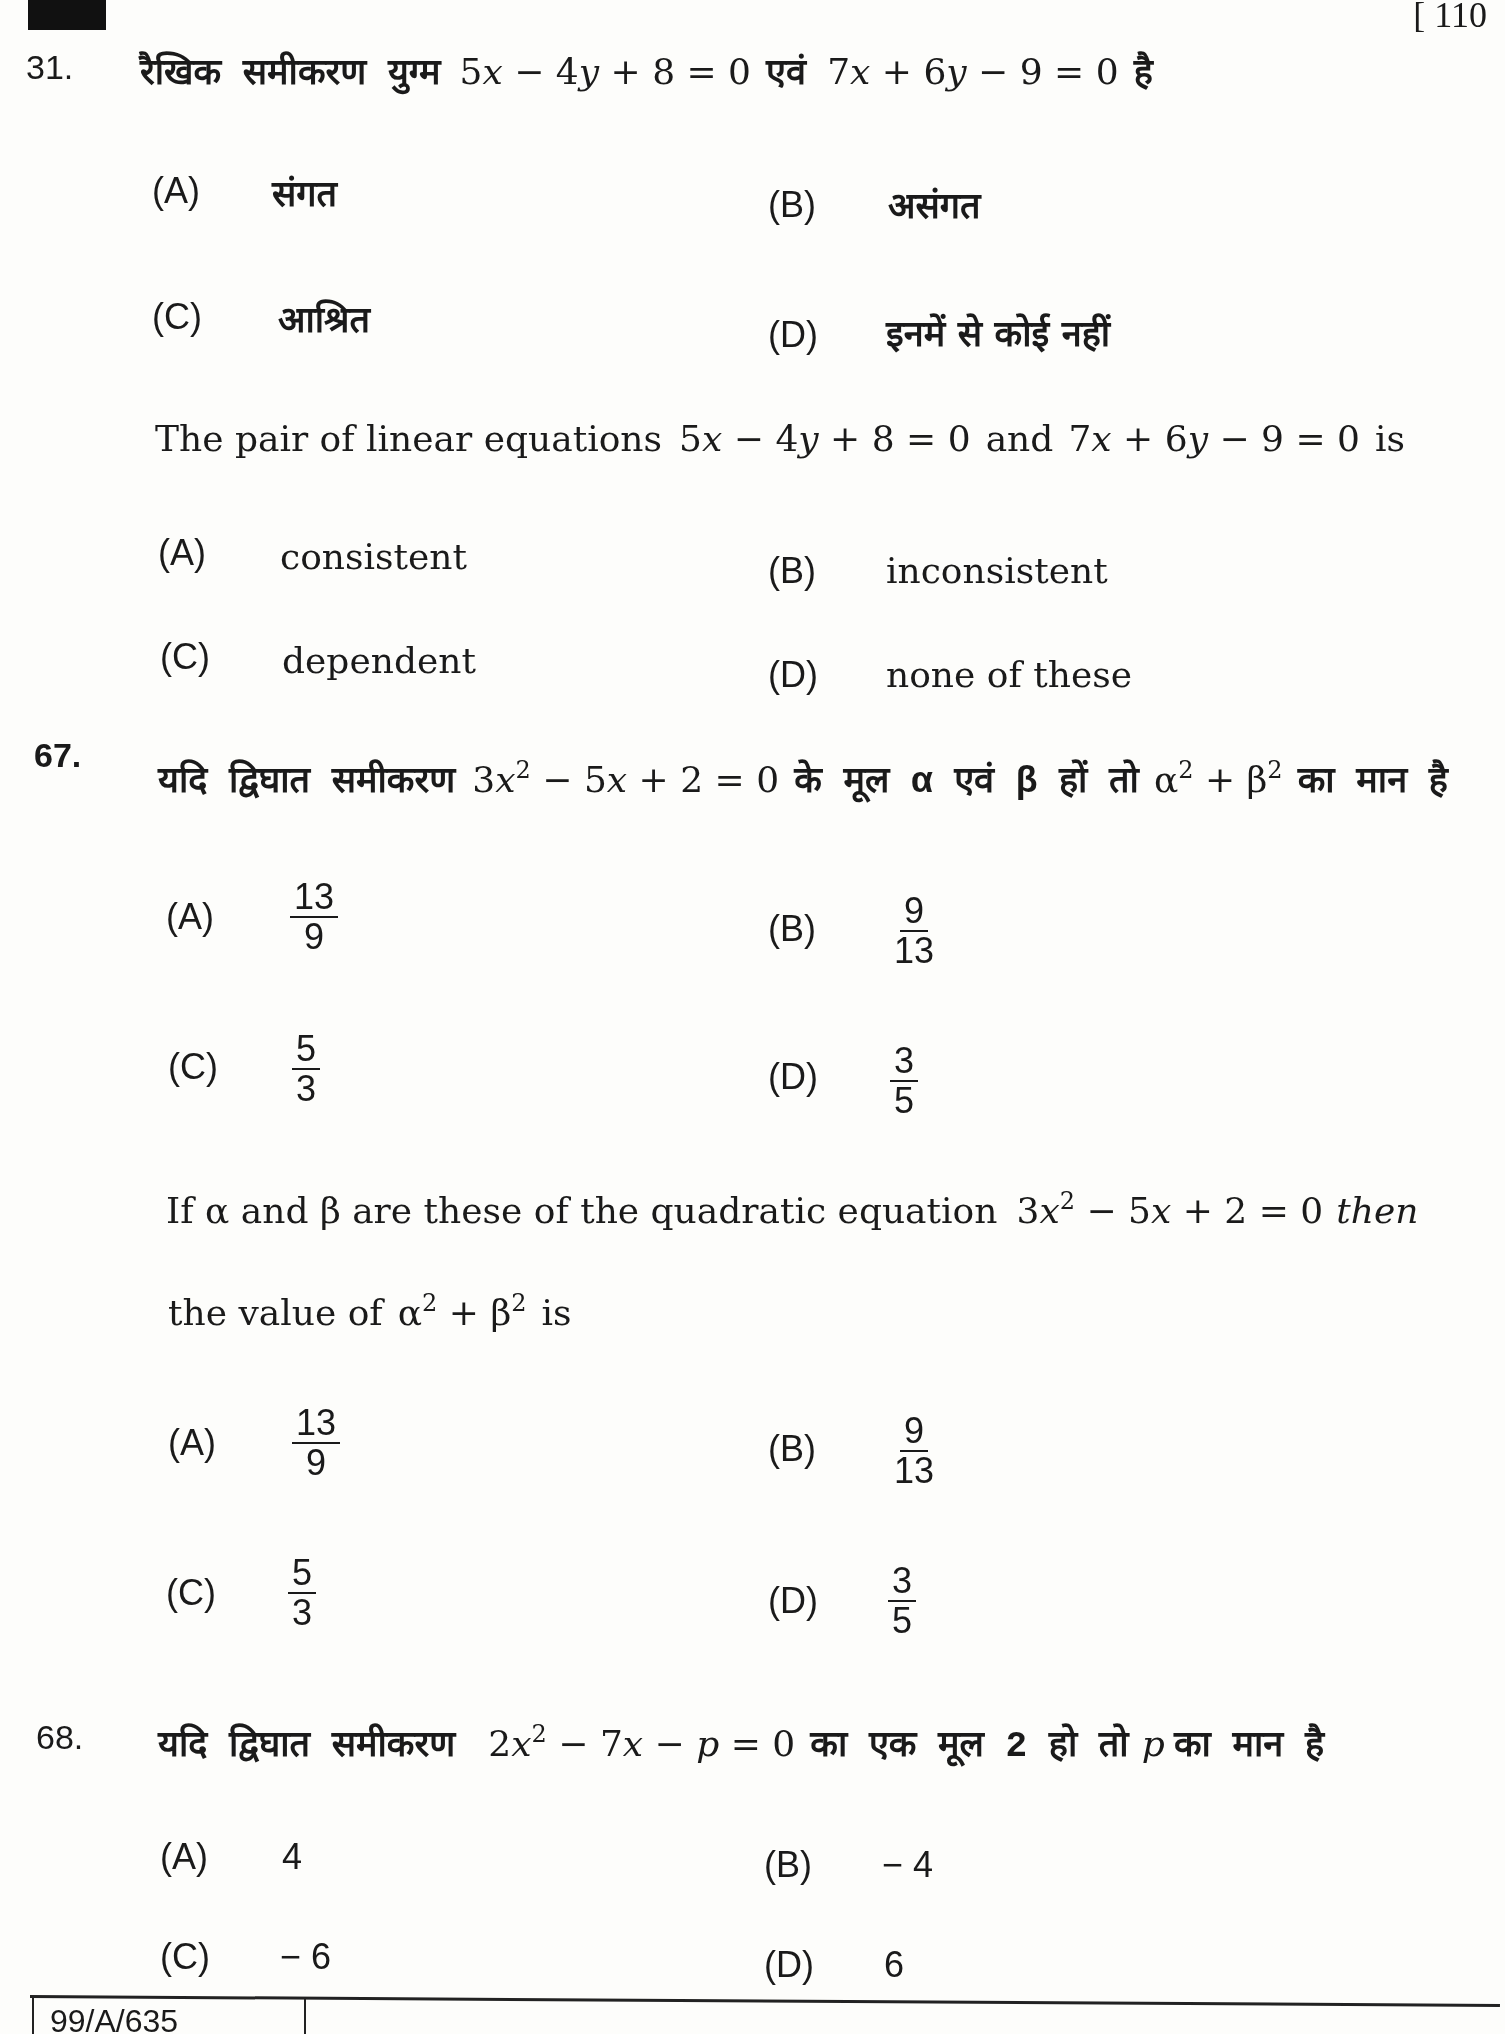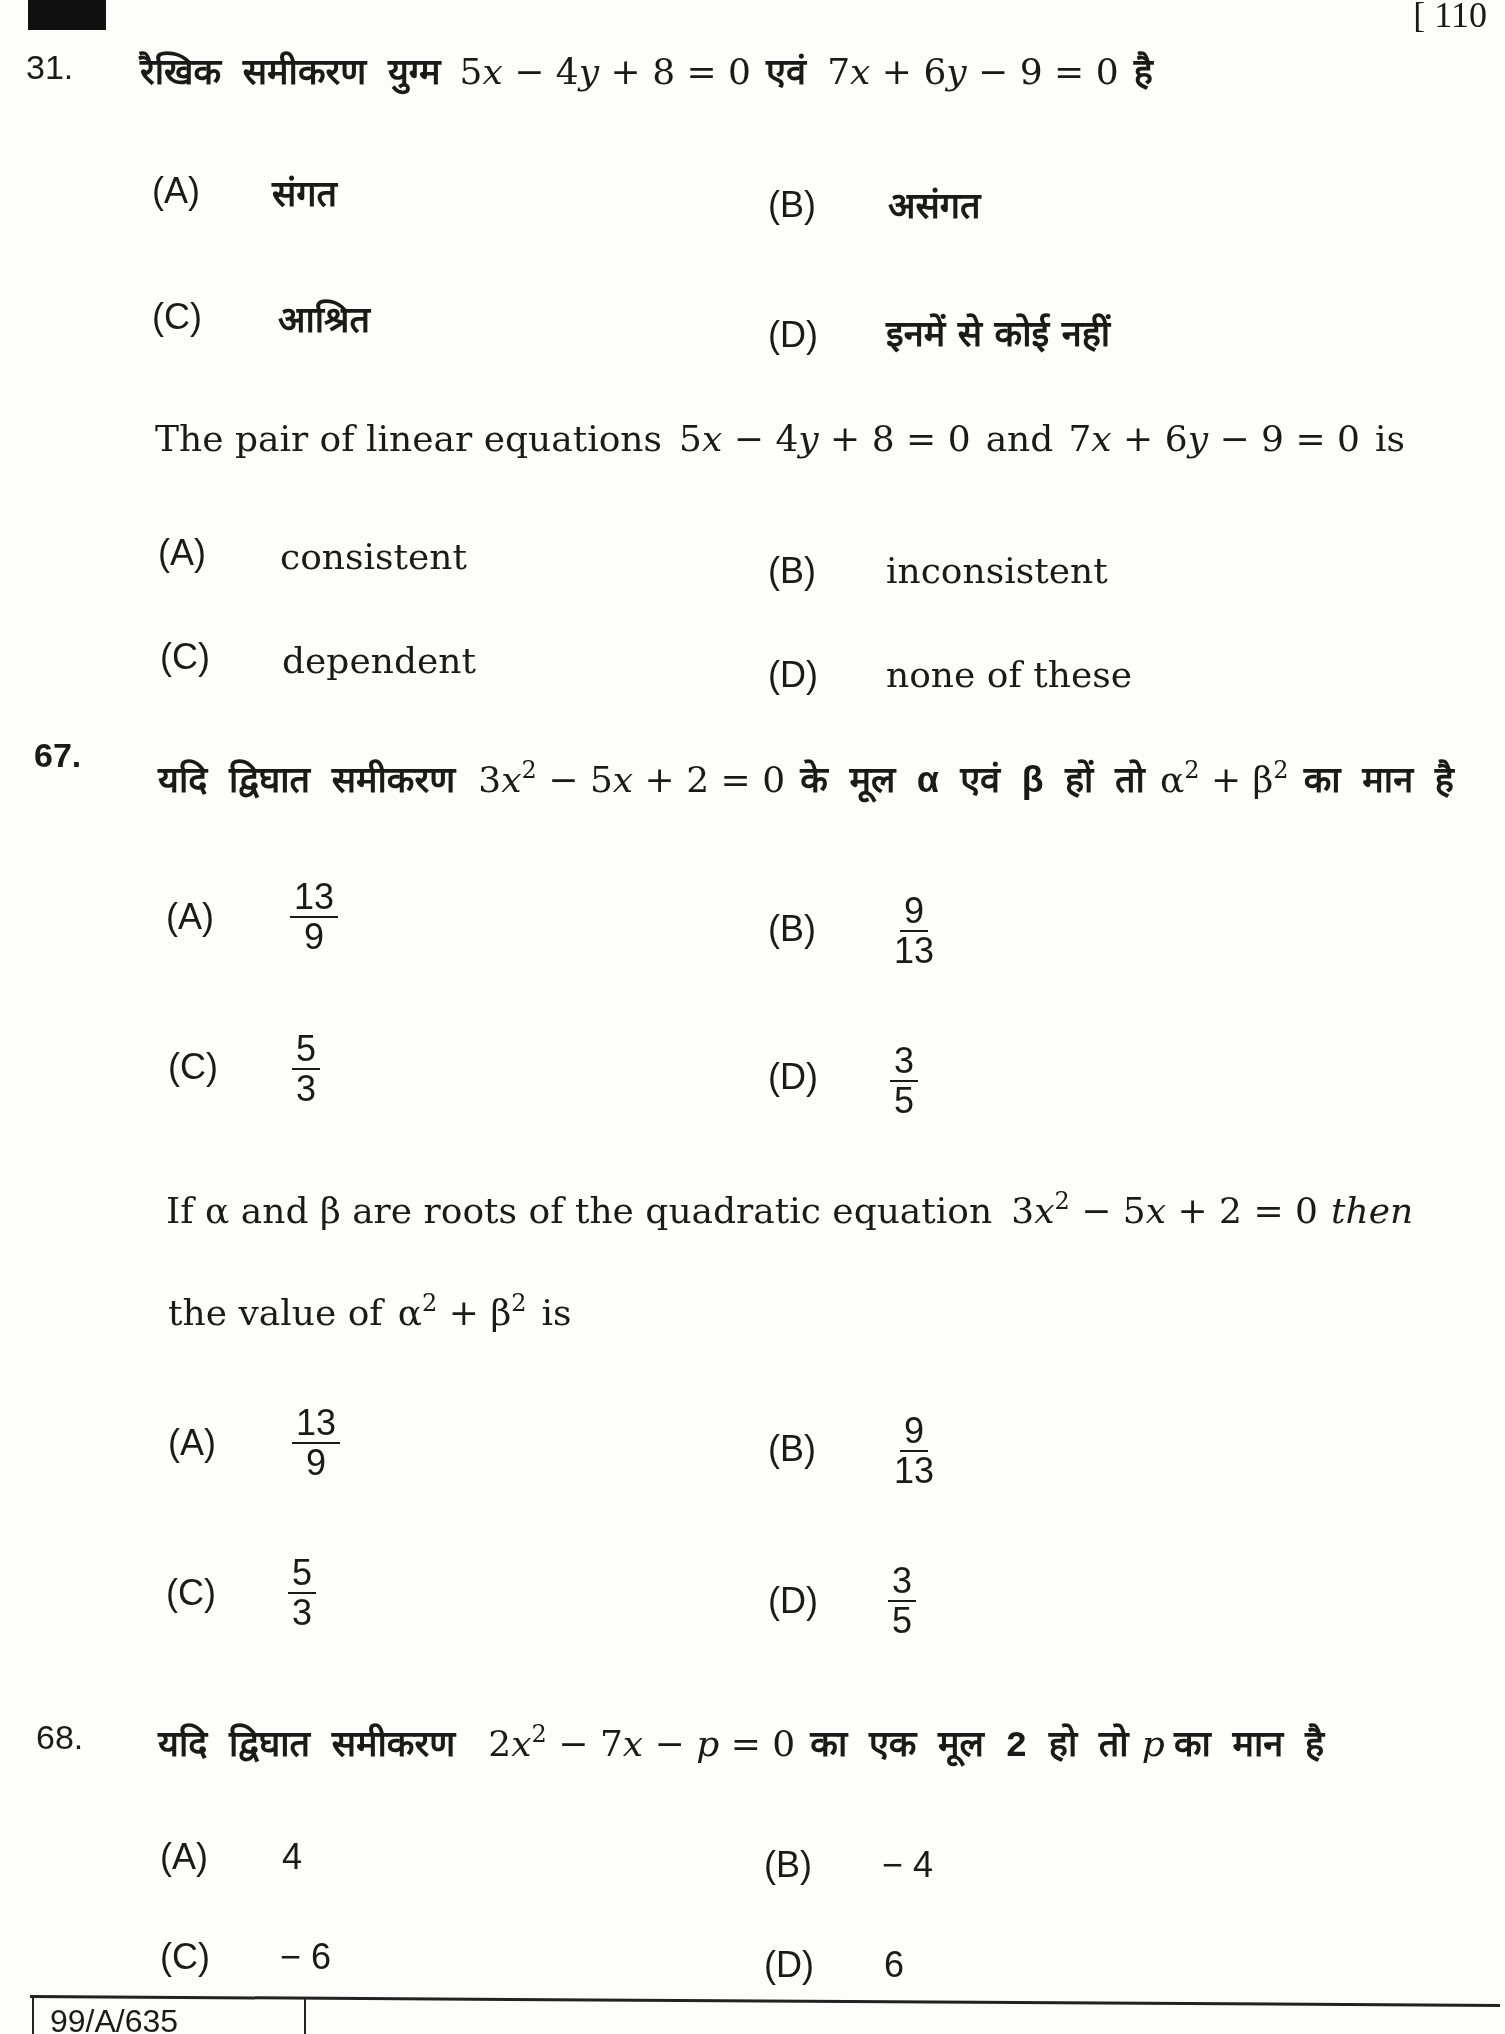--- a/index.html
+++ b/index.html
@@ -66,21 +66,21 @@
 <div class="abs label" style="left:768px;top:550px;">(B)</div>
 <div class="abs opt-en" style="left:886px;top:550px;">inconsistent</div>
 <div class="abs label" style="left:160px;top:636px;">(C)</div>
 <div class="abs opt-en" style="left:282px;top:640px;">dependent</div>
 <div class="abs label" style="left:768px;top:654px;">(D)</div>
 <div class="abs opt-en" style="left:886px;top:654px;">none of these</div>
 
 <div class="abs qnum" style="left:34px;top:736px;font-weight:bold;">67.</div>
 <div class="abs" style="left:158px;top:754px;">
   <span class="hi">यदि द्विघात समीकरण</span>
-  <span class="math" style="margin-left:18px;">3<i>x</i><sup>2</sup> − 5<i>x</i> + 2 = 0</span>
+  <span class="math" style="margin-left:12px;">3<i>x</i><sup>2</sup> − 5<i>x</i> + 2 = 0</span>
   <span class="hi" style="margin-left:10px;">के मूल α एवं β हों तो</span>
   <span class="math" style="margin-left:10px;">α<sup>2</sup> + β<sup>2</sup></span>
   <span class="hi" style="margin-left:10px;">का मान है</span>
 </div>
 
 <div class="abs label" style="left:166px;top:896px;">(A)</div>
 <div class="frac" style="left:290px;top:878px;">
     <span class="num">13</span>
     <span class="den">9</span>
   </div>
@@ -94,21 +94,21 @@
     <span class="num">5</span>
     <span class="den">3</span>
   </div>
 <div class="abs label" style="left:768px;top:1056px;">(D)</div>
 <div class="frac" style="left:890px;top:1042px;">
     <span class="num">3</span>
     <span class="den">5</span>
   </div>
 
 <div class="abs" style="left:166px;top:1190px;">
-  <span class="en">If α and β  are roots of the quadratic equation</span>
+  <span class="en">If α and β  are these of the quadratic equation</span>
   <span class="math" style="margin-left:14px;">3<i>x</i><sup>2</sup> − 5<i>x</i> + 2 = 0</span>
   <span class="en" style="margin-left:8px;font-style:italic;">then</span>
 </div>
 <div class="abs" style="left:168px;top:1292px;">
   <span class="en">the value of</span>
   <span class="math" style="margin-left:10px;">α<sup>2</sup> + β<sup>2</sup></span>
   <span class="en" style="margin-left:10px;">is</span>
 </div>
 
 <div class="abs label" style="left:168px;top:1422px;">(A)</div>

